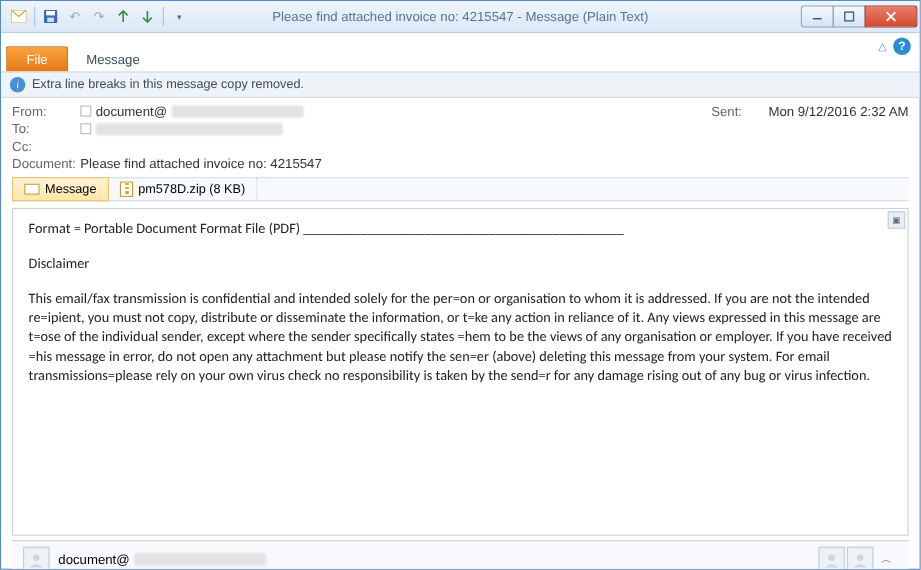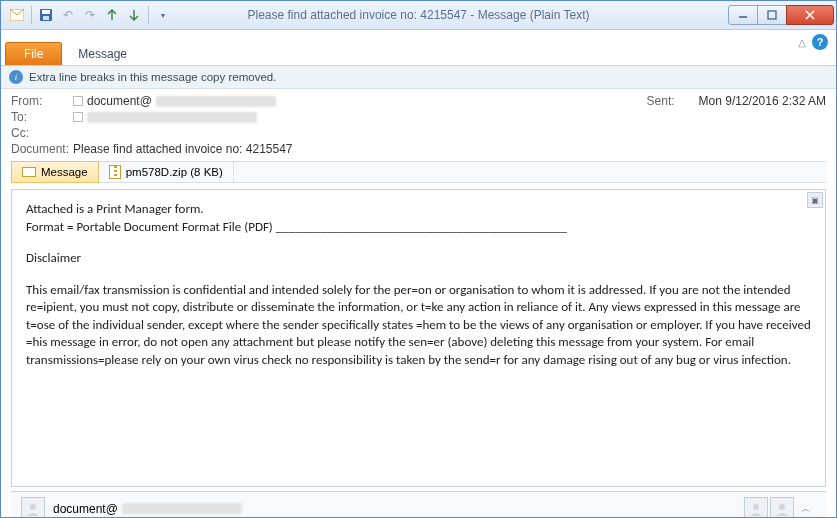--- a/index.html
+++ b/index.html
@@ -360,21 +360,20 @@
   </div>
   <div class="attab">
     <span class="zip-icon"></span>
     <span>pm578D.zip (8 KB)</span>
   </div>
 </div>
 
 <div class="bodywrap">
   <div class="scroll-top">▣</div>
   <div class="bodytext">
-    <div>Attached is a Print Manager form.</div>
     <p>Format = Portable Document Format File (PDF) _____________________________________________</p>
     <p>Disclaimer</p>
     <p>This email/fax transmission is confidential and intended solely for the per=on or organisation to whom it is addressed. If you are not the intended re=ipient, you must not copy, distribute or disseminate the information, or t=ke any action in reliance of it. Any views expressed in this message are t=ose of the individual sender, except where the sender specifically states =hem to be the views of any organisation or employer. If you have received =his message in error, do not open any attachment but please notify the sen=er (above) deleting this message from your system. For email transmissions=please rely on your own virus check no responsibility is taken by the send=r for any damage rising out of any bug or virus infection.</p>
   </div>
 </div>
 
 <div class="footer">
   <div class="avatar">
     <svg width="16" height="16">
         <circle cx="8" cy="6" r="3" fill="#cfd6e0"></circle>

